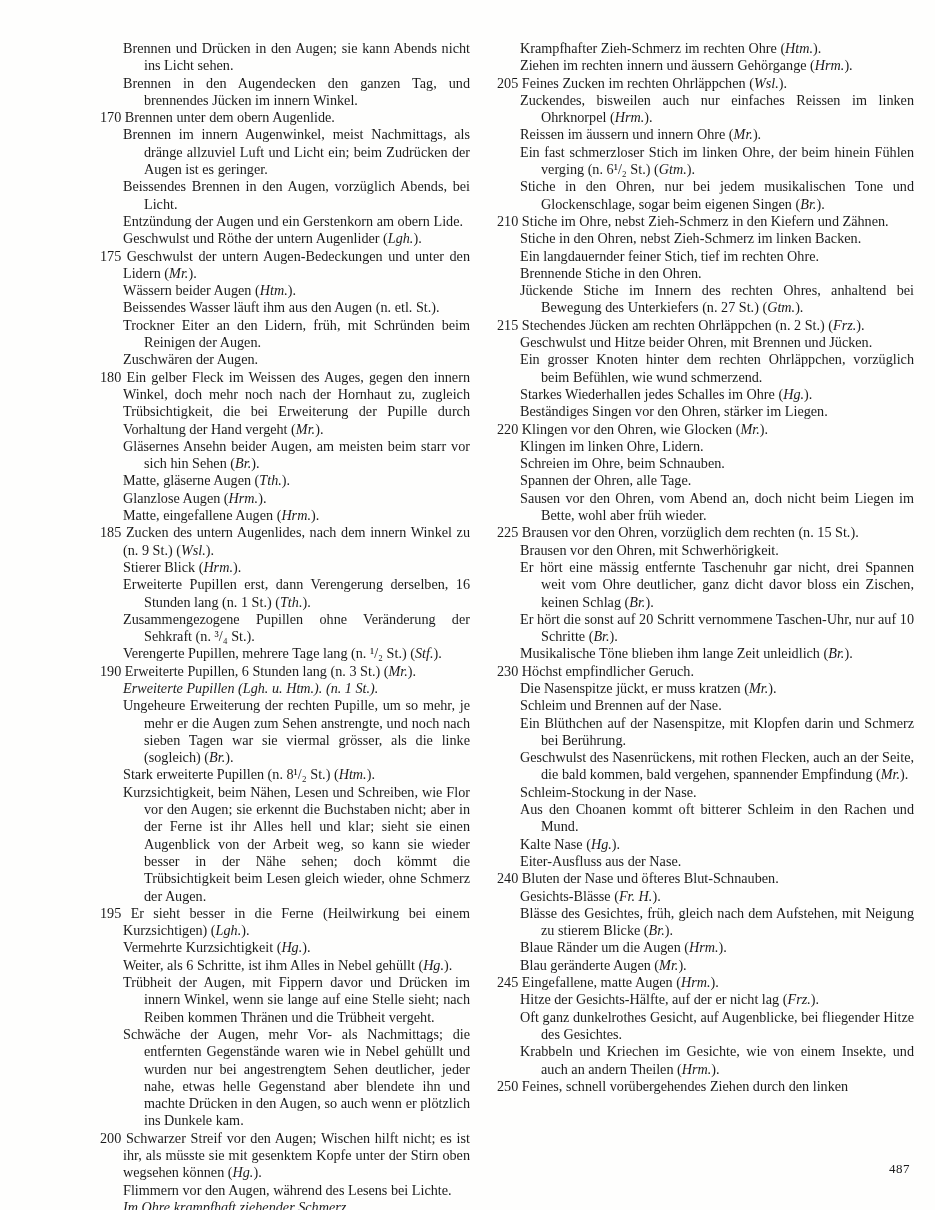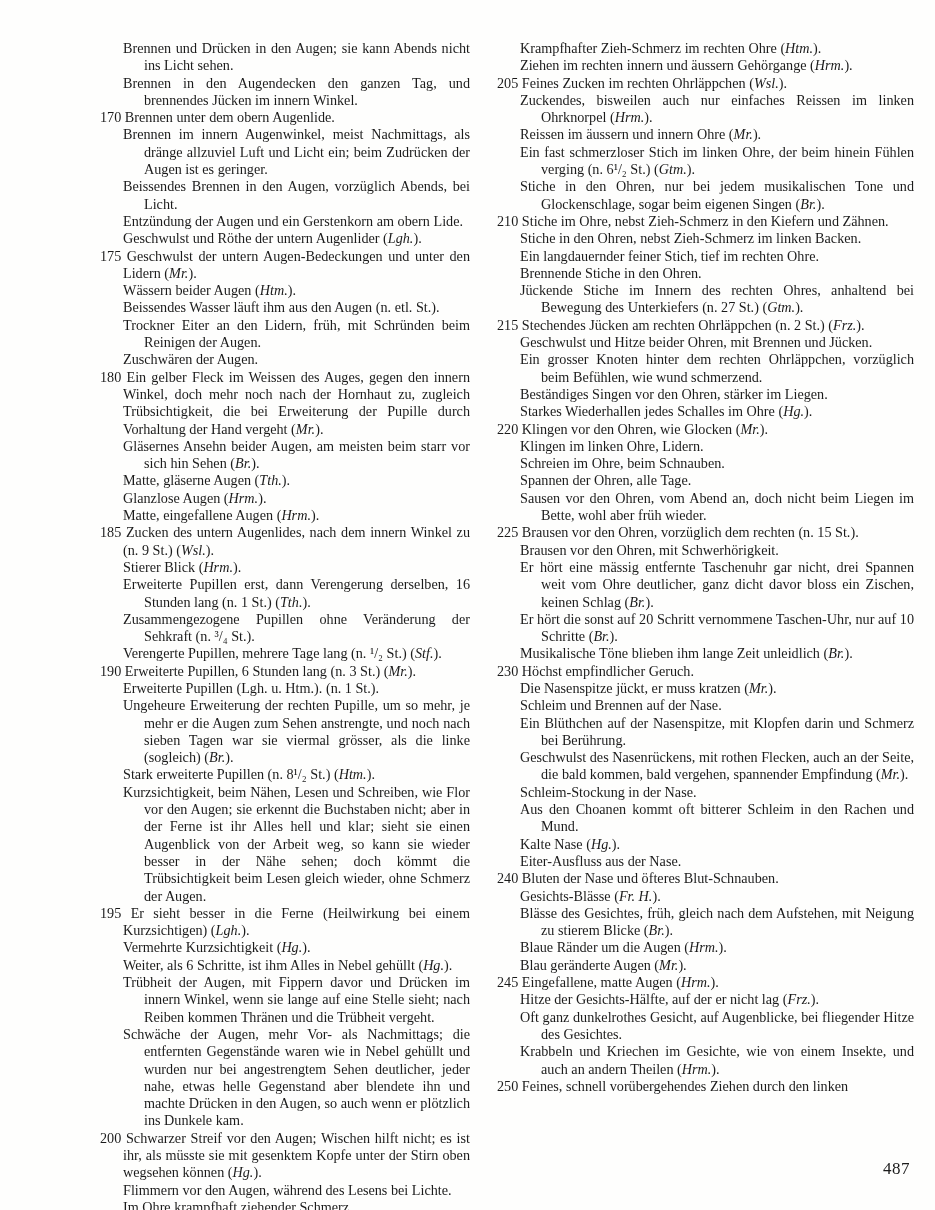--- a/index.html
+++ b/index.html
@@ -33,27 +33,27 @@
   p.entry {
     margin: 0;
     text-align: justify;
     padding-left: 44px;
     text-indent: -21px;
   }
   p.entry.numbered {
     padding-left: 23px;
     text-indent: -23px;
   }
-  p.entry.italic { }
+  p.entry.italic { font-style: italic; }
   .num { white-space: pre; }
   .page-num {
     position: absolute;
     top: 1160px;
     right: 25px;
-    font-size: 17px;
+    font-size: 13px;
     letter-spacing: 0.5px;
   }
 </style>
 </head>
 <body>
 
 <div class="page">
   <div class="cols">
     <div class="col col-left">
         <p class="entry">Brennen und Drücken in den Augen; sie kann Abends nicht ins Licht sehen.</p>
@@ -101,22 +101,22 @@
         <p class="entry">Ein fast schmerzloser Stich im linken Ohre, der beim hinein Fühlen verging (n. 6¹/₂ St.) (<i>Gtm.</i>).</p>
         <p class="entry">Stiche in den Ohren, nur bei jedem musikalischen Tone und Glockenschlage, sogar beim eigenen Singen (<i>Br.</i>).</p>
         <p class="entry numbered"><span class="num">210 </span>Stiche im Ohre, nebst Zieh-Schmerz in den Kiefern und Zähnen.</p>
         <p class="entry">Stiche in den Ohren, nebst Zieh-Schmerz im linken Backen.</p>
         <p class="entry">Ein langdauernder feiner Stich, tief im rechten Ohre.</p>
         <p class="entry">Brennende Stiche in den Ohren.</p>
         <p class="entry">Jückende Stiche im Innern des rechten Ohres, anhaltend bei Bewegung des Unterkiefers (n. 27 St.) (<i>Gtm.</i>).</p>
         <p class="entry numbered"><span class="num">215 </span>Stechendes Jücken am rechten Ohrläppchen (n. 2 St.) (<i>Frz.</i>).</p>
         <p class="entry">Geschwulst und Hitze beider Ohren, mit Brennen und Jücken.</p>
         <p class="entry">Ein grosser Knoten hinter dem rechten Ohrläppchen, vorzüglich beim Befühlen, wie wund schmerzend.</p>
+        <p class="entry">Starkes Wiederhallen jedes Schalles im Ohre (<i>Hg.</i>).</p>
         <p class="entry">Beständiges Singen vor den Ohren, stärker im Liegen.</p>
-        <p class="entry">Starkes Wiederhallen jedes Schalles im Ohre (<i>Hg.</i>).</p>
         <p class="entry numbered"><span class="num">220 </span>Klingen vor den Ohren, wie Glocken (<i>Mr.</i>).</p>
         <p class="entry">Klingen im linken Ohre, Lidern.</p>
         <p class="entry">Schreien im Ohre, beim Schnauben.</p>
         <p class="entry">Spannen der Ohren, alle Tage.</p>
         <p class="entry">Sausen vor den Ohren, vom Abend an, doch nicht beim Liegen im Bette, wohl aber früh wieder.</p>
         <p class="entry numbered"><span class="num">225 </span>Brausen vor den Ohren, vorzüglich dem rechten (n. 15 St.).</p>
         <p class="entry">Brausen vor den Ohren, mit Schwerhörigkeit.</p>
         <p class="entry">Er hört eine mässig entfernte Taschenuhr gar nicht, drei Spannen weit vom Ohre deutlicher, ganz dicht davor bloss ein Zischen, keinen Schlag (<i>Br.</i>).</p>
         <p class="entry">Er hört die sonst auf 20 Schritt vernommene Taschen-Uhr, nur auf 10 Schritte (<i>Br.</i>).</p>
         <p class="entry">Musikalische Töne blieben ihm lange Zeit unleidlich (<i>Br.</i>).</p>

